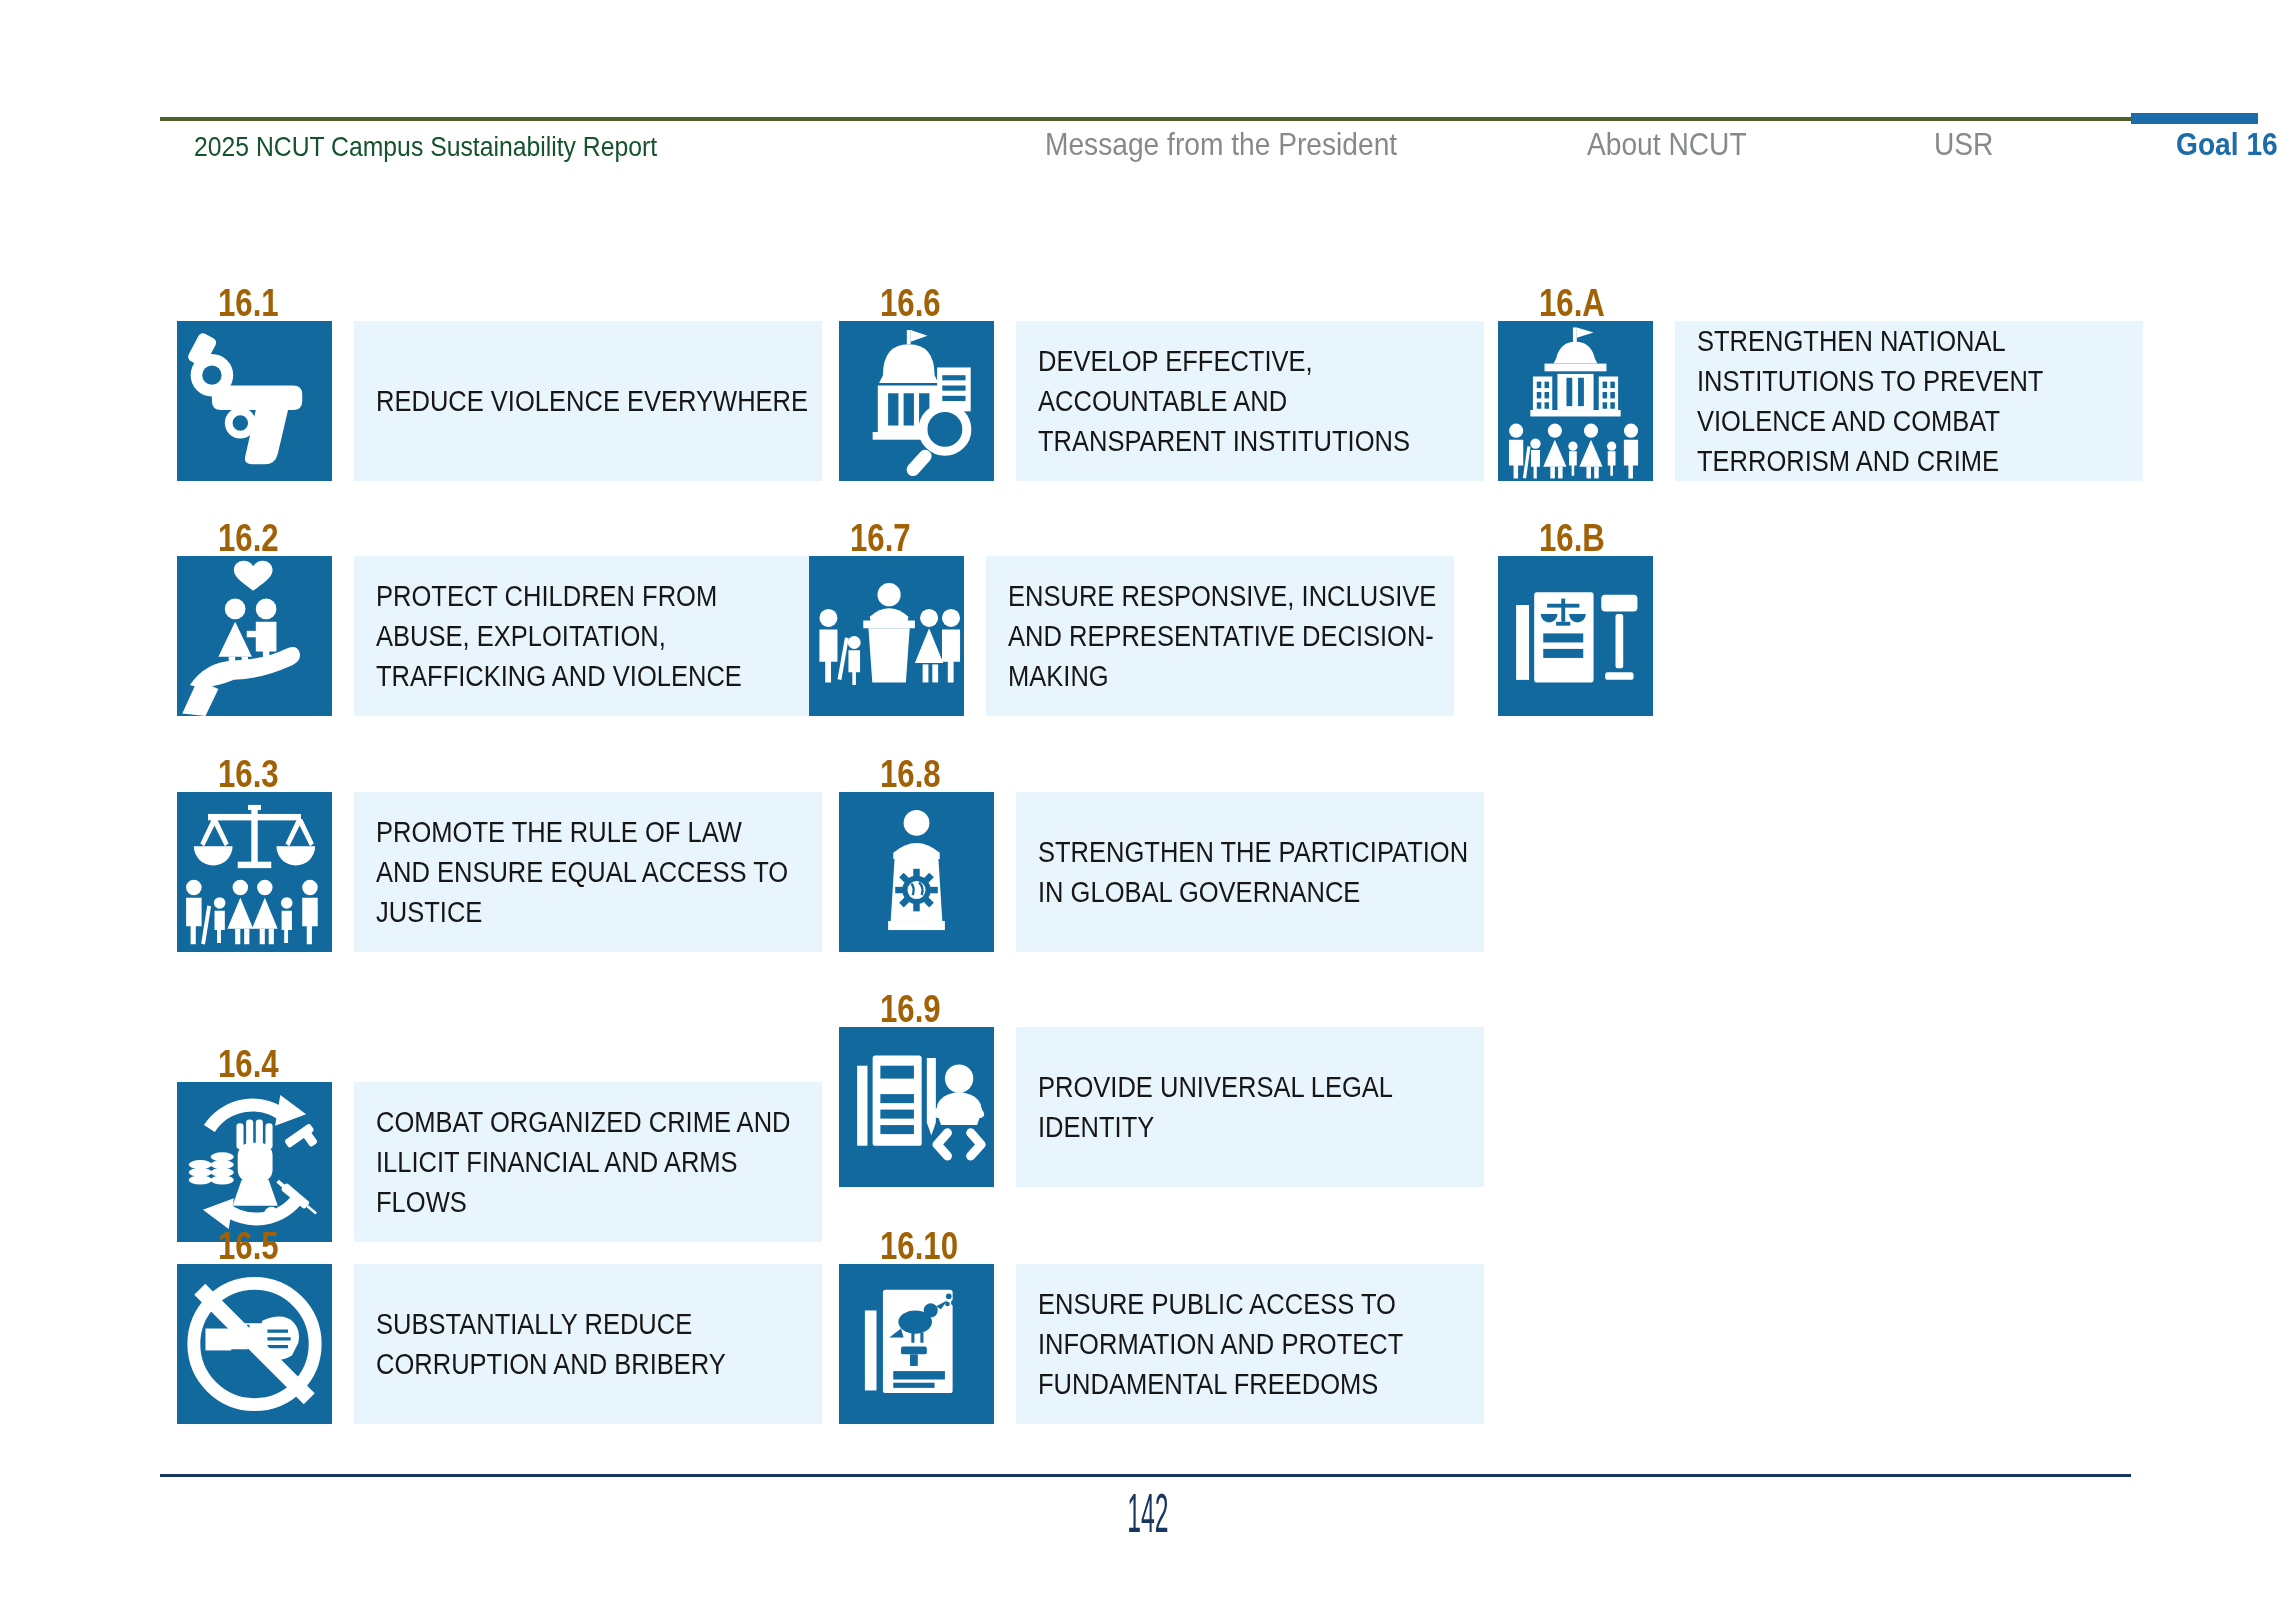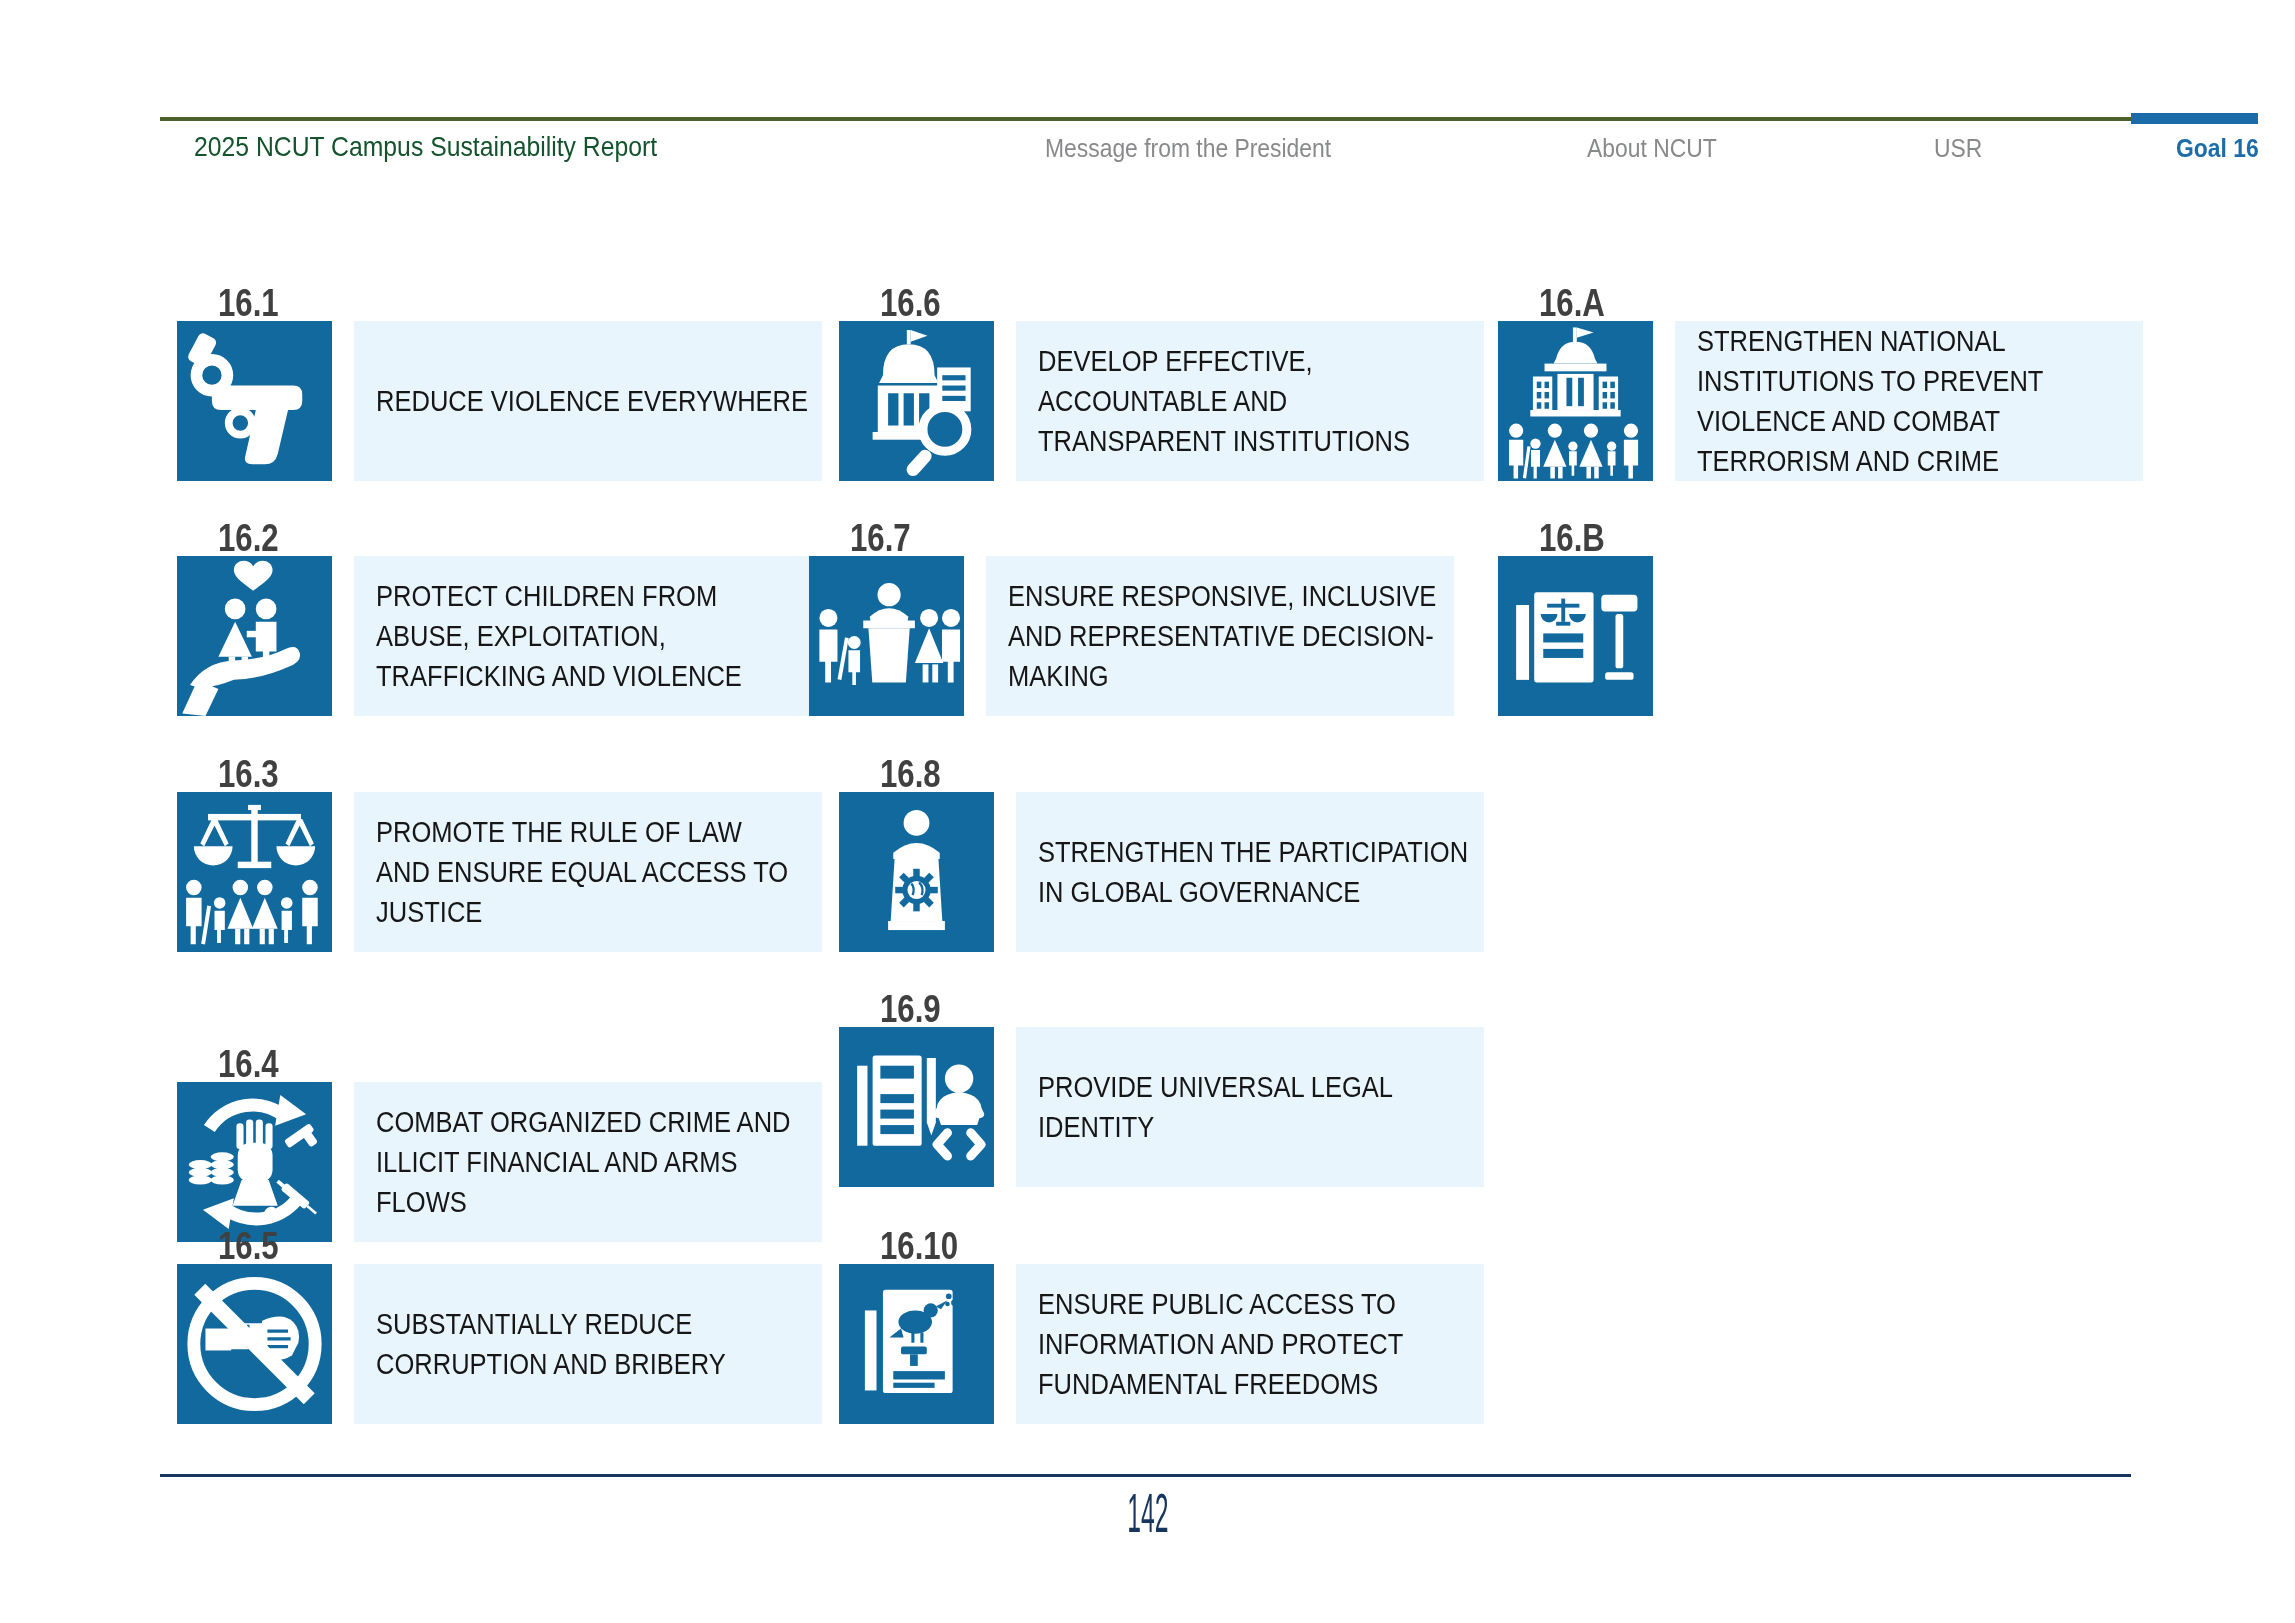--- a/index.html
+++ b/index.html
@@ -5,26 +5,26 @@
   html,body{margin:0;padding:0;}
   body{
     width:2295px;height:1623px;position:relative;background:#ffffff;
     font-family:"Liberation Sans",sans-serif;overflow:hidden;
   }
   
   .hline-green{position:absolute;left:160px;top:117px;width:1971px;height:3.9px;background:#4C612A;}
   .tab-blue{position:absolute;left:2131px;top:113px;width:127px;height:11px;background:#1B6CA8;}
   .doc-title{position:absolute;left:194px;top:131px;font-size:27.5px;color:#14532d;white-space:nowrap;}
   .doc-title .sc{display:inline-block;transform:scaleX(.9);transform-origin:left center;}
-  .nav-item{position:absolute;top:133px;font-size:26px;color:#88898B;white-space:nowrap;cursor:pointer;}
+  .nav-item{position:absolute;top:126px;font-size:32px;color:#88898B;white-space:nowrap;cursor:pointer;}
   .nav-item .sc{display:inline-block;transform:scaleX(.88);transform-origin:left center;}
   .nav-item.active{color:#1B6CA8;font-weight:bold;margin-left:24px;}
   
   .card{position:absolute;width:648px;height:198px;}
-  .tlabel{position:absolute;left:41px;top:0;font-size:39px;font-weight:bold;color:#404040;line-height:1;white-space:nowrap;text-decoration:underline;}
+  .tlabel{position:absolute;left:41px;top:0;font-size:39px;font-weight:bold;color:#a16207;line-height:1;white-space:nowrap;text-decoration:underline;}
   .tlabel .sc{display:inline-block;transform:scaleX(.8);transform-origin:left top;}
   .trow{position:absolute;left:0;top:38px;width:648px;height:160px;}
   .tile{position:absolute;left:0;top:0;width:155px;height:160px;background:#11699E;}
   .tile svg{position:absolute;left:0;top:0;width:100%;height:100%;}
   .descbox{position:absolute;left:177px;top:0;width:468px;height:160px;background:#E9F5FD;display:flex;align-items:center;}
   .descbox .sc{
     display:inline-block;margin-left:22px;font-size:29px;line-height:1.38;color:#161616;
     white-space:pre;transform:scaleX(.88);transform-origin:left center;
   }
   

